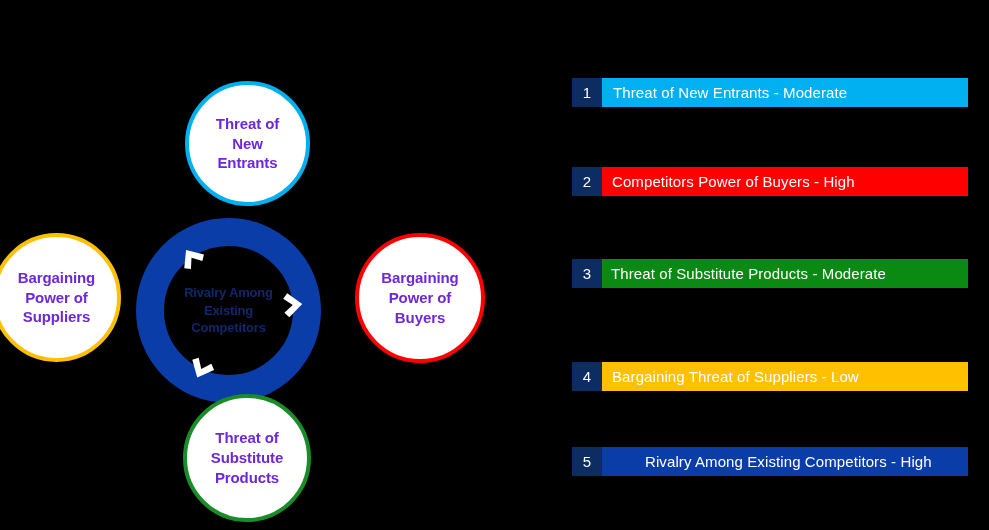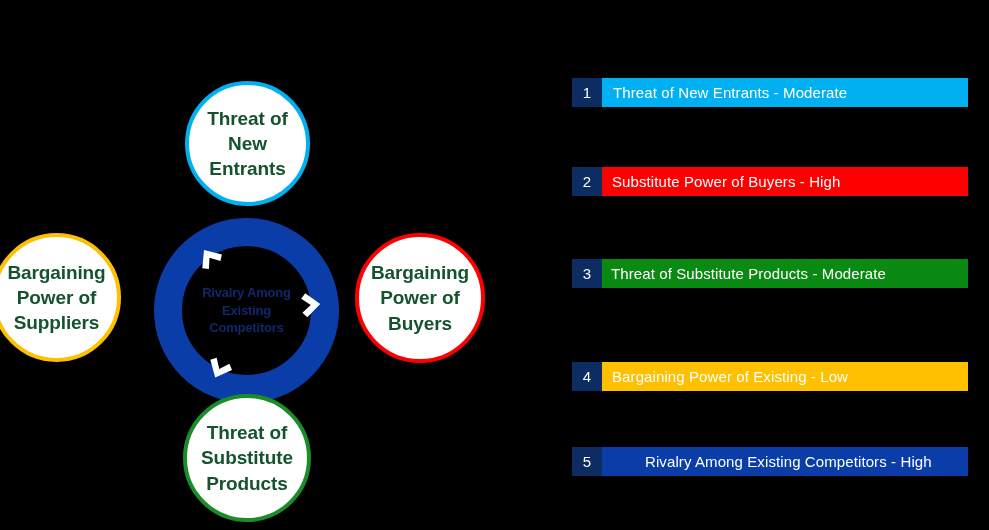--- a/index.html
+++ b/index.html
@@ -28,23 +28,23 @@
     position: absolute;
     border-radius: 50%;
     background: #ffffff;
     box-sizing: border-box;
     display: flex;
     align-items: center;
     justify-content: center;
     text-align: center;
   }
   .force-label {
-    color: #14532d;
+    color: #6d28d9;
     font-weight: bold;
-    font-size: 19px;
+    font-size: 15px;
     line-height: 1.32;
     letter-spacing: -0.1px;
     padding: 0 6px;
     white-space: pre-line;
   }
 
   #circle-new-entrants {
     left: 185px; top: 81px;
     width: 125px; height: 125px;
     border: 4px solid #00b0f0;
@@ -61,21 +61,21 @@
   }
   #circle-substitute {
     left: 183px; top: 394px;
     width: 128px; height: 128px;
     border: 4px solid #1a8c28;
   }
 
   
   #ring-wrap {
     position: absolute;
-    left: 154px; top: 218px;
+    left: 136px; top: 218px;
     width: 185px; height: 185px;
   }
   #ring-svg {
     position: absolute;
     left: 0; top: 0;
     width: 185px; height: 185px;
   }
   #ring-label {
     position: absolute;
     left: 0; top: 0;
@@ -185,31 +185,31 @@
 
   <div id="legend">
 
     <div class="legend-row" style="top:78px;">
       <div class="legend-num">1</div>
       <div class="legend-bar" style="background:#00b0f0;padding-left:11px;">Threat of New Entrants -  Moderate</div>
     </div>
 
     <div class="legend-row" style="top:167px;">
       <div class="legend-num">2</div>
-      <div class="legend-bar" style="background:#ff0000;">Substitute Power of Buyers -  High</div>
+      <div class="legend-bar" style="background:#ff0000;">Competitors Power of Buyers -  High</div>
     </div>
 
     <div class="legend-row" style="top:259px;">
       <div class="legend-num">3</div>
       <div class="legend-bar" style="background:#0a8a12;padding-left:9px;">Threat of Substitute Products -  Moderate</div>
     </div>
 
     <div class="legend-row" style="top:362px;">
       <div class="legend-num">4</div>
-      <div class="legend-bar" style="background:#ffc000;">Bargaining Power of Existing -  Low</div>
+      <div class="legend-bar" style="background:#ffc000;">Bargaining Threat of Suppliers -  Low</div>
     </div>
 
     <div class="legend-row" style="top:447px;">
       <div class="legend-num">5</div>
       <div class="legend-bar" style="background:#0b3da8;padding-left:43px;">Rivalry Among Existing Competitors -  High</div>
     </div>
 
   </div>
 
 </div>

